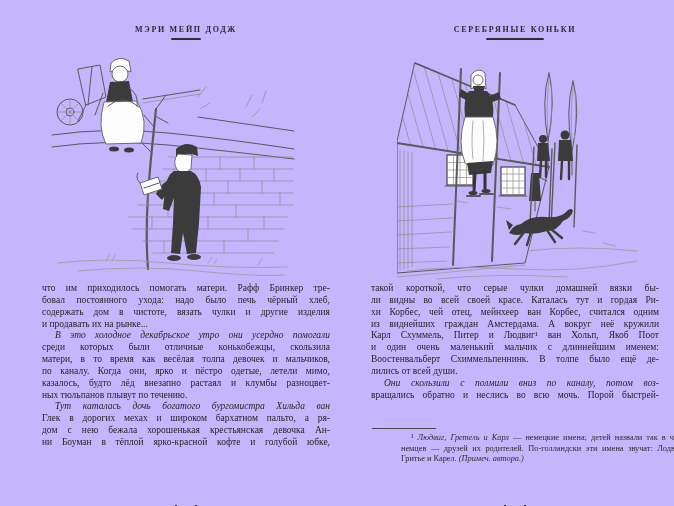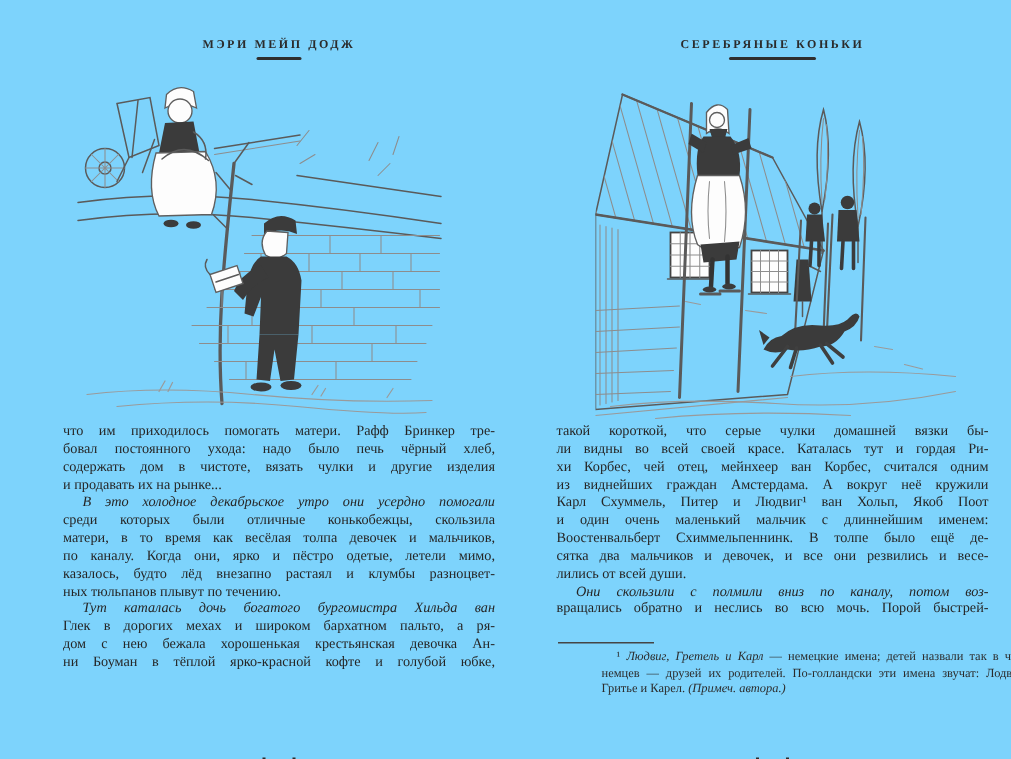--- a/index.html
+++ b/index.html
@@ -1,21 +1,21 @@
 <!DOCTYPE html>
 <html><head>
 <meta charset="utf-8">
 <style>
   html,body { margin:0; padding:0; }
   body {
     width:674px; height:506px; background:#ffffff;
     font-family:"Liberation Serif","DejaVu Serif",serif;
     color:#262626;
   }
-  .spread { position:relative; width:674px; height:506px; background:#7dd3fc; overflow:hidden; }
+  .spread { position:relative; width:674px; height:506px; background:#c4b5fd; overflow:hidden; }
   .page { position:absolute; top:0; width:288px; height:506px; }
   .page.left  { left:42px; }
   .page.right { left:371px; }
 
   .running-head {
     position:absolute; top:25px; left:0; right:0; text-align:center;
     font-size:8px; font-weight:bold; letter-spacing:1.7px; color:#2b2b2b;
     white-space:nowrap;
   }
   .head-rule { margin:4px auto 0; height:2px; background:#2f2f2f; border-radius:1px; }
@@ -211,21 +211,20 @@
     </svg>
 
     <div class="body-text">
         <div class="tline">такой короткой, что серые чулки домашней вязки бы-</div>
         <div class="tline">ли видны во всей своей красе. Каталась тут и гордая Ри-</div>
         <div class="tline">хи Корбес, чей отец, мейнхеер ван Корбес, считался одним</div>
         <div class="tline">из виднейших граждан Амстердама. А вокруг неё кружили</div>
         <div class="tline">Карл Схуммель, Питер и Людвиг¹ ван Хольп, Якоб Поот</div>
         <div class="tline">и один очень маленький мальчик с длиннейшим именем:</div>
         <div class="tline">Воостенвальберт Схиммельпеннинк. В толпе было ещё де-</div>
-        <div class="tline">сятка два мальчиков и девочек, и все они резвились и весе-</div>
         <div class="tline para-end">лились от всей души.</div>
         <div class="tline indent">Они скользили с полмили вниз по каналу, потом воз-</div>
         <div class="tline">вращались обратно и неслись во всю мочь. Порой быстрей-</div>
       </div>
 
     <div class="footnote-rule"></div>
     <div class="footnote">
       <span>¹</span>
       <span class="it">Людвиг, Гретель и Карл</span>
       <span>— немецкие имена; детей назвали так в честь немцев — друзей их родителей. По-голландски эти имена звучат: Лодвейк, Гритье и Карел.</span>

